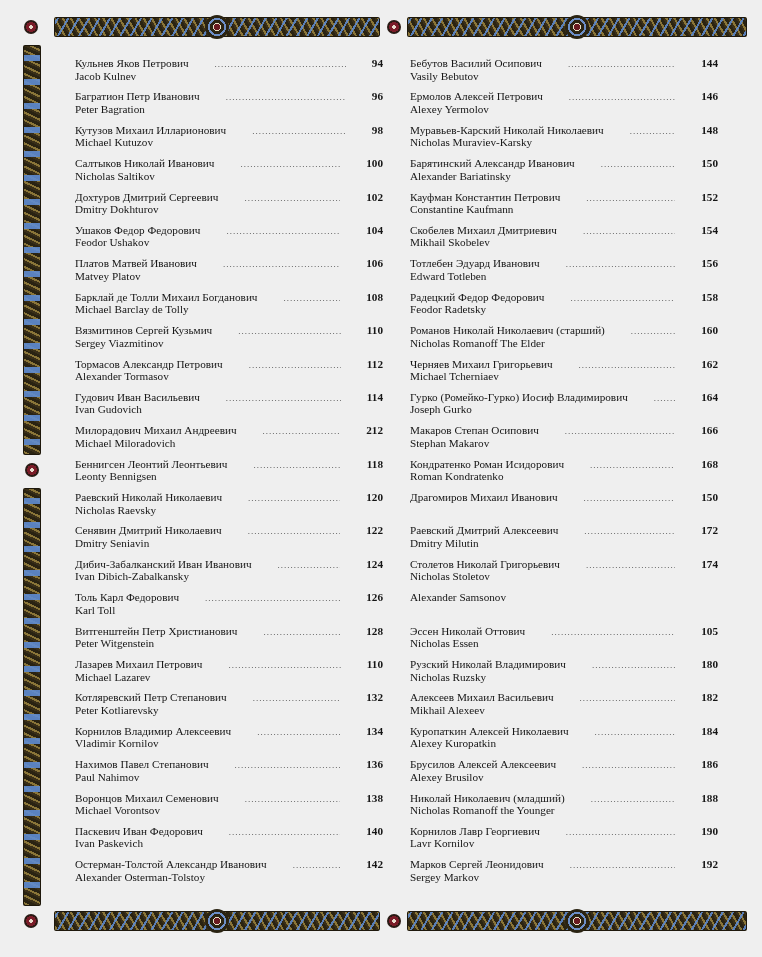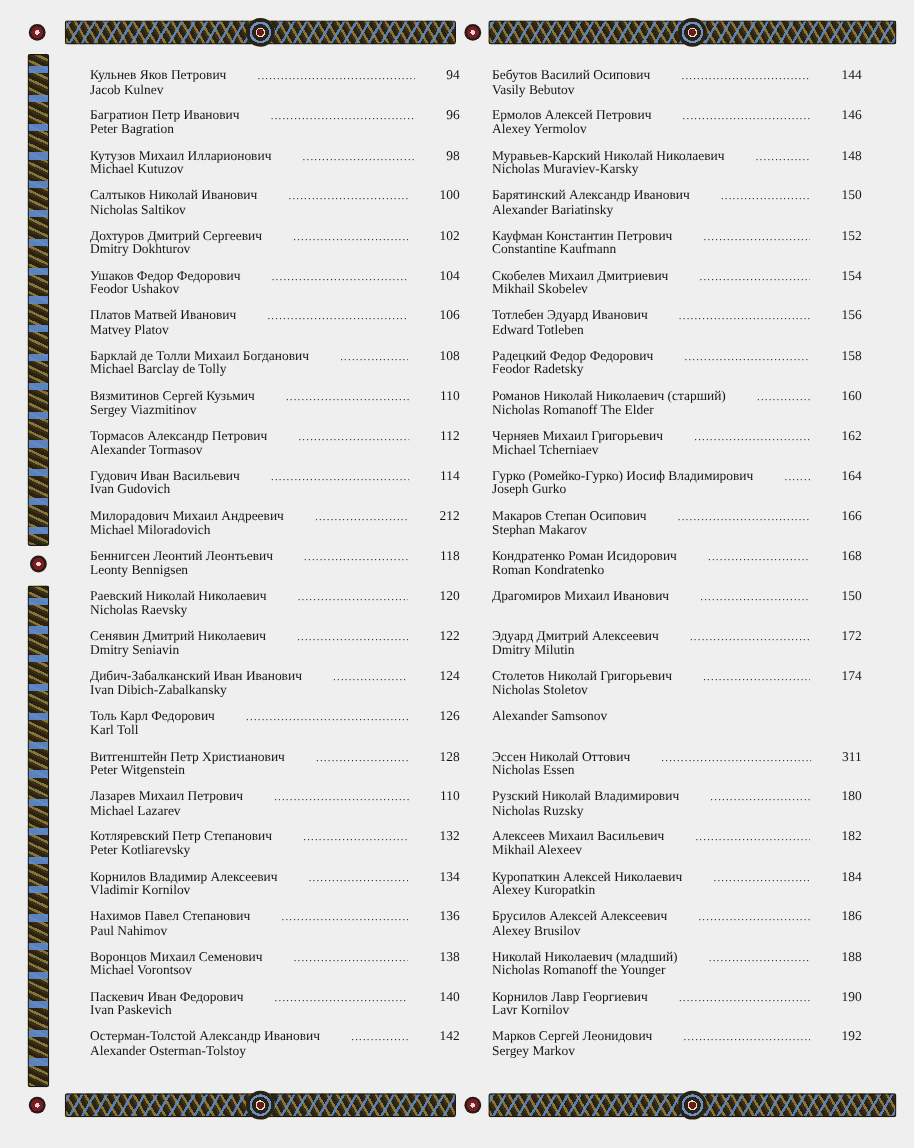--- a/index.html
+++ b/index.html
@@ -30,21 +30,21 @@
     background:radial-gradient(circle, #e8dccc 0 2px, #7a1c28 2px 5px, #2a1a14 5px 7px);
   }
   .col { position:absolute; top:58px; width:308px; }
   .col.left { left:75px; }
   .col.right { left:410px; }
   .entry { height:33.4px; font-size:11.2px; line-height:11.5px; }
   .ru-line { display:flex; align-items:baseline; white-space:nowrap;gap:24px; }
   .ru-name { flex:0 0 auto; }
   .dots { flex:1 1 auto; overflow:hidden; margin:0 2px; letter-spacing:1px; color:#333; }
   .dots::before { content:"................................................................................................................................"; font-size:9px; }
-  .page { flex:0 0 auto; }
+  .page { flex:0 0 auto;font-weight:bold; }
   .en-name { display:block; }
 </style>
 </head>
 <body>
 
 <div class="rosette" style="left:24px;top:20px;"></div>
 <div class="hband" style="left:54px;top:17px;width:326px;">
     <div class="medallion"></div>
   </div>
 <div class="rosette" style="left:387px;top:20px;"></div>
@@ -374,42 +374,42 @@
     </div>
     <div class="entry">
       <div class="ru-line">
         <span class="ru-name">Драгомиров Михаил Иванович</span>
         <span class="dots"></span>
         <span class="page">150</span>
       </div>
     </div>
     <div class="entry">
       <div class="ru-line">
-        <span class="ru-name">Эдуард Дмитрий Алексеевич</span>
+        <span class="ru-name">Раевский Дмитрий Алексеевич</span>
         <span class="dots"></span>
         <span class="page">172</span>
       </div>
       <span class="en-name">Dmitry Milutin</span>
     </div>
     <div class="entry">
       <div class="ru-line">
         <span class="ru-name">Столетов Николай Григорьевич</span>
         <span class="dots"></span>
         <span class="page">174</span>
       </div>
       <span class="en-name">Nicholas Stoletov</span>
     </div>
     <div class="entry">
       <span class="en-name">Alexander Samsonov</span>
     </div>
     <div class="entry">
       <div class="ru-line">
         <span class="ru-name">Эссен Николай Оттович</span>
         <span class="dots"></span>
-        <span class="page">311</span>
+        <span class="page">105</span>
       </div>
       <span class="en-name">Nicholas Essen</span>
     </div>
     <div class="entry">
       <div class="ru-line">
         <span class="ru-name">Рузский Николай Владимирович</span>
         <span class="dots"></span>
         <span class="page">180</span>
       </div>
       <span class="en-name">Nicholas Ruzsky</span>

